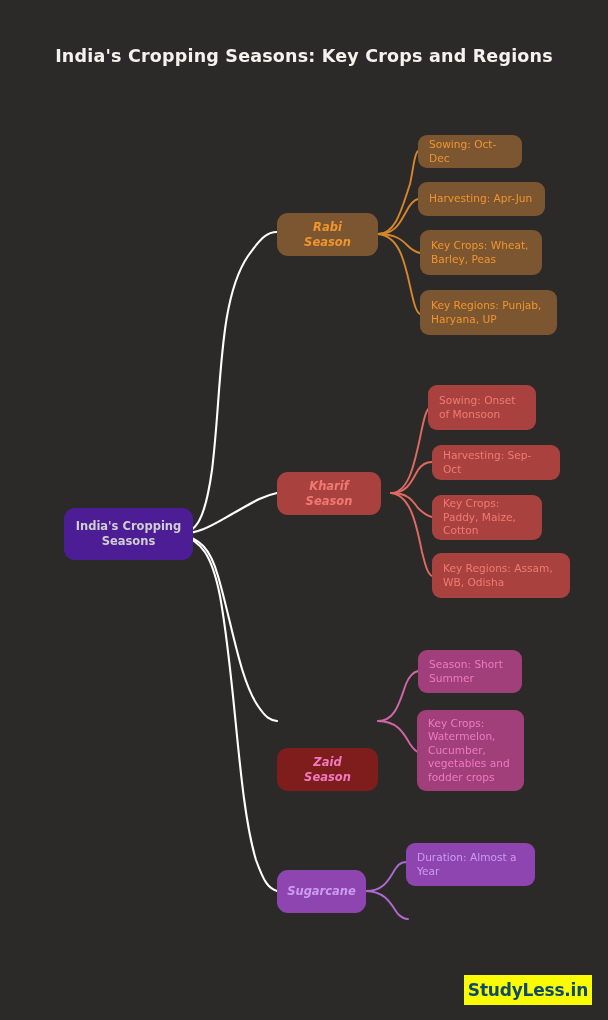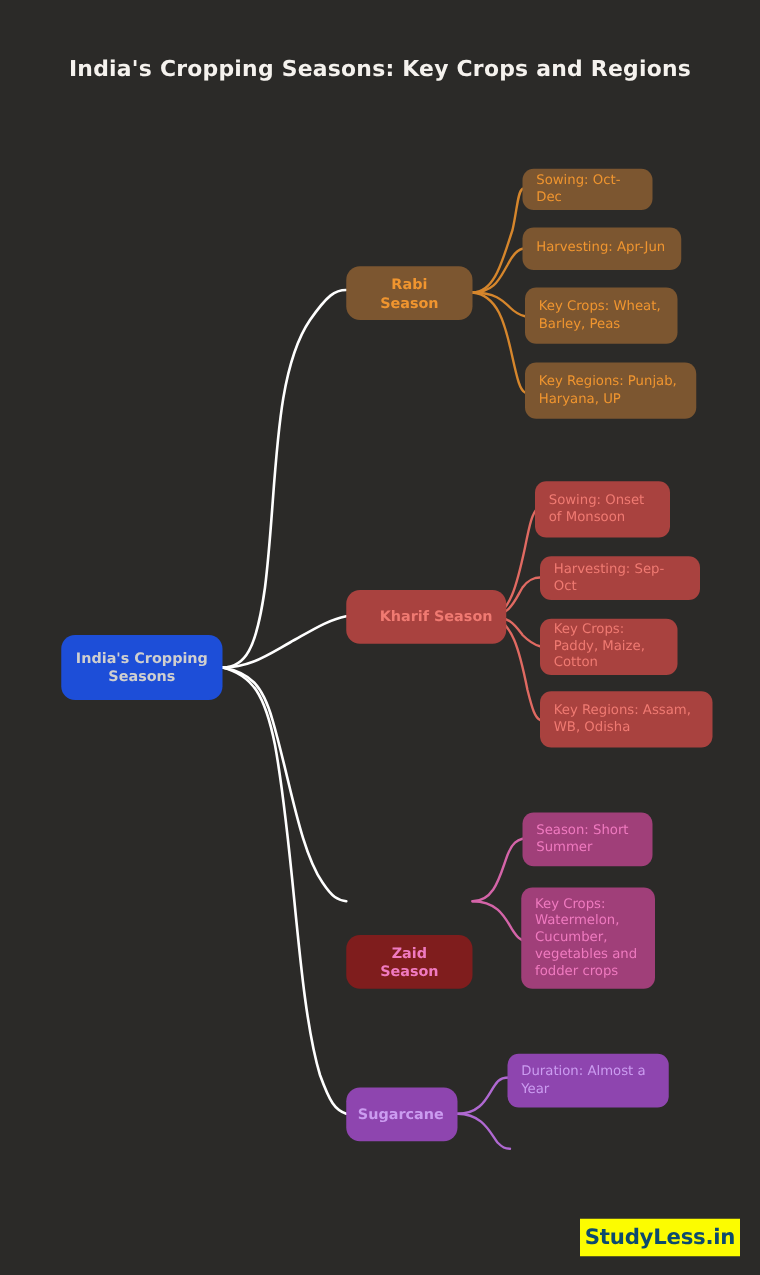--- a/index.html
+++ b/index.html
@@ -27,35 +27,37 @@
     position:absolute;
     border-radius:9px;
     display:flex;
     align-items:center;
     padding:7px 11px;
     line-height:1.28;
   }
   .node span { display:block; }
 
   .root {
-    background:#1d4ed8;
+    background:#4c1d95;
     color:#cfcfcf;
     font-size:11.5px;
     font-weight:bold;
     justify-content:center;
     text-align:center;
     border-radius:11px;
+    margin-left:15px;
   }
 
   .branch {
     font-size:11.5px;
     font-weight:bold;
-    justify-content:flex-end;
+    justify-content:center;
     text-align:center;
     border-radius:11px;
+    font-style:italic;
   }
   .leaf { font-size:10.6px; font-weight:normal; }
 
   .c-rabi      { background:#7c5630; color:#f0952f; }
   .c-rabi-leaf { background:#7c5630; color:#f0952f; }
   .c-kharif      { background:#a9423f; color:#f07a72; }
   .c-kharif-leaf { background:#a9423f; color:#f07a72; }
   .c-zaid      { background:#7f1d1d; color:#f07ac0;margin-top:48px; }
   .c-zaid-leaf { background:#a03f79; color:#f07ac0; }
   .c-sugar      { background:#8e45af; color:#cb9cf0; }
@@ -127,21 +129,21 @@
   <div class="node leaf c-rabi-leaf" style="left:418px; top:182px; width:127px; height:34px;">
     <span>Harvesting: Apr-Jun</span>
   </div>
   <div class="node leaf c-rabi-leaf" style="left:420px; top:290px; width:137px; height:45px;">
     <span>Key Regions: Punjab, Haryana, UP</span>
   </div>
   <div class="node leaf c-rabi-leaf" style="left:420px; top:230px; width:122px; height:45px;">
     <span>Key Crops: Wheat, Barley, Peas</span>
   </div>
 
-  <div class="node branch c-kharif" style="left:277px; top:472px; width:128px; height:43px;">
+  <div class="node branch c-kharif" style="left:277px; top:472px; width:104px; height:43px;">
     <span>Kharif Season</span>
   </div>
   <div class="node leaf c-kharif-leaf" style="left:428px; top:385px; width:108px; height:45px;">
     <span>Sowing: Onset of Monsoon</span>
   </div>
   <div class="node leaf c-kharif-leaf" style="left:432px; top:445px; width:128px; height:35px;">
     <span>Harvesting: Sep-Oct</span>
   </div>
   <div class="node leaf c-kharif-leaf" style="left:432px; top:495px; width:110px; height:45px;">
     <span>Key Crops: Paddy, Maize, Cotton</span>

